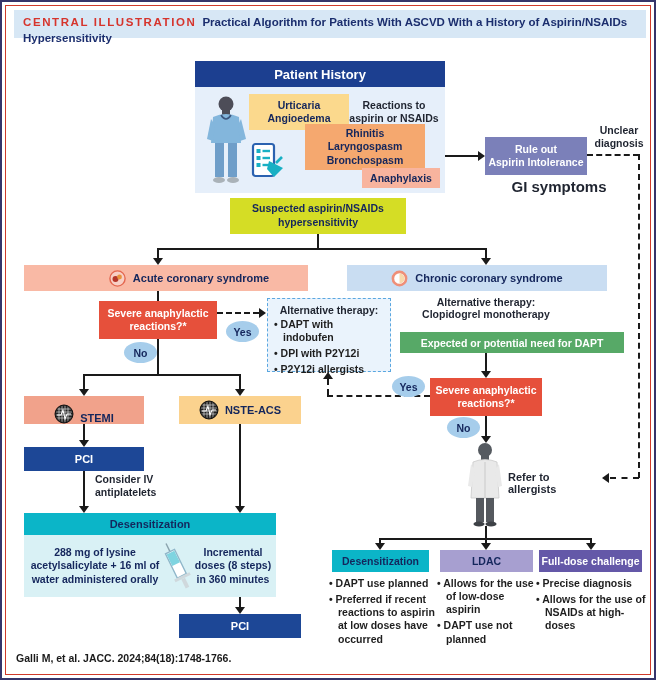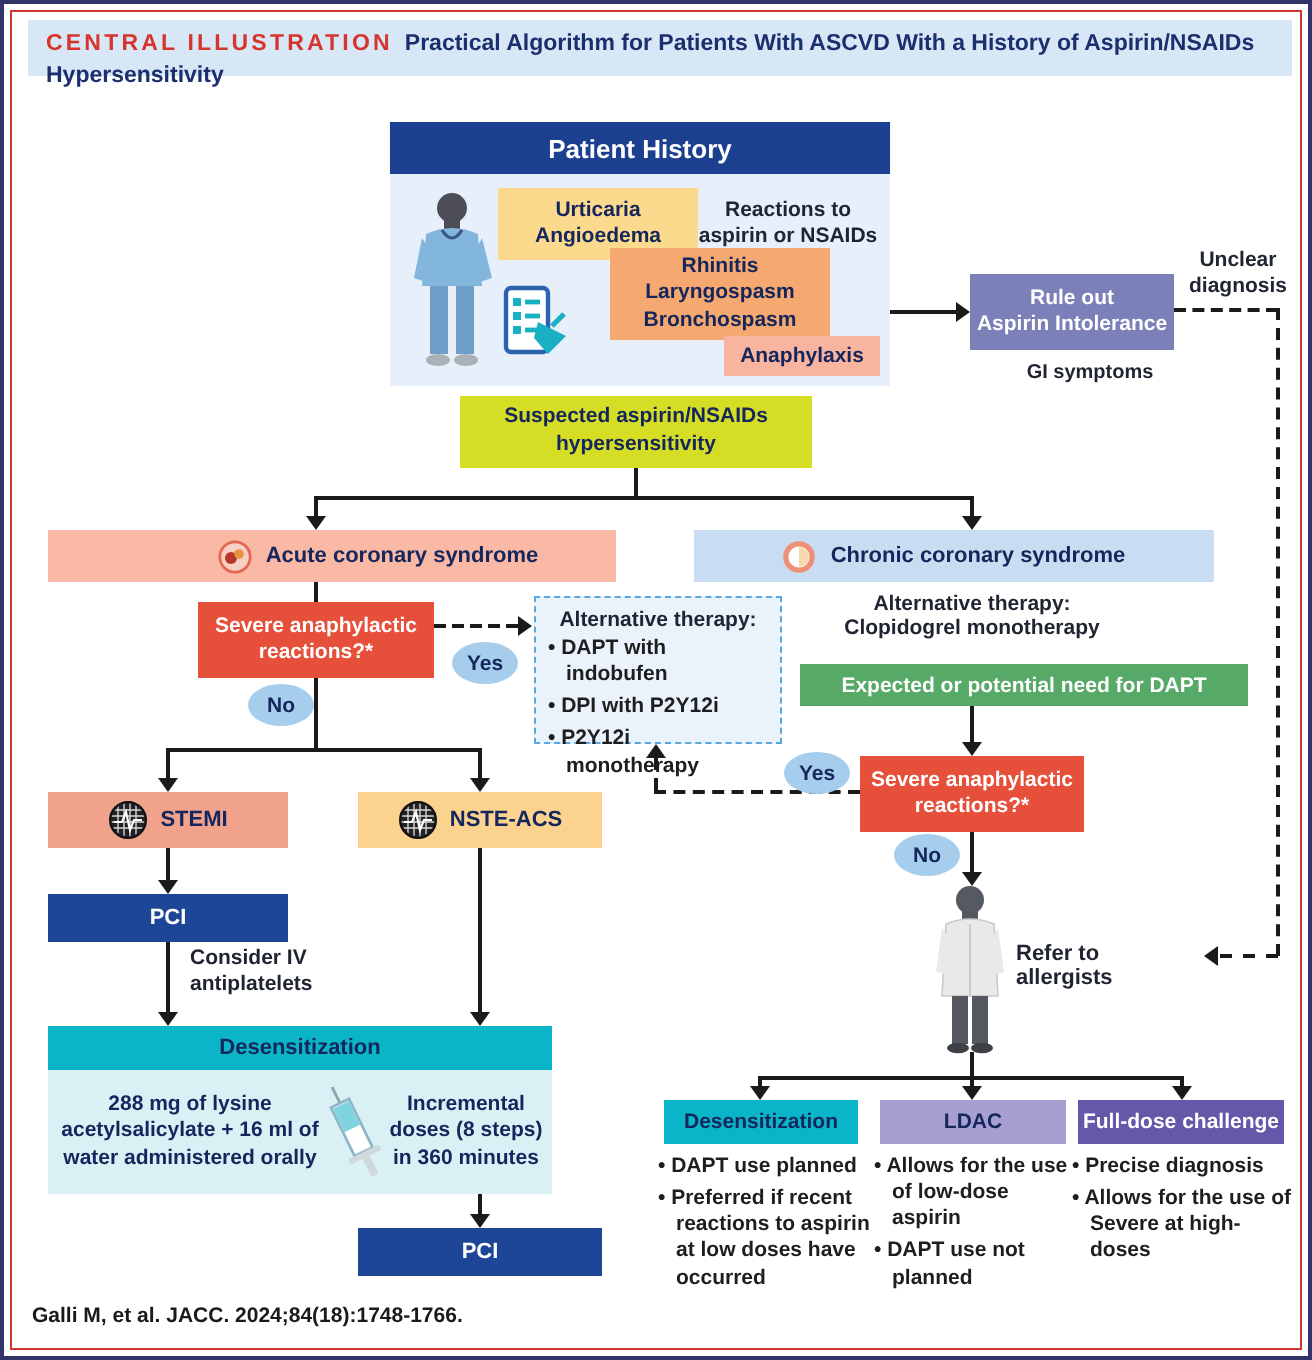--- a/index.html
+++ b/index.html
@@ -68,31 +68,31 @@
     <rect x="7.5" y="22" width="4" height="4" fill="#19b0c4"></rect>
       <line x1="13.5" y1="24" x2="21" y2="24" stroke="#19b0c4" stroke-width="2.4"></line>
     <path d="M20 20 L34 27 L25 36 L18 28 Z" fill="#19b0c4"></path>
     <line x1="27" y1="22" x2="33" y2="16" stroke="#19b0c4" stroke-width="2.6"></line>
   </svg>
 
   <div class="box navy pre" style="left:247px;top:92px;width:100px;height:36px;background:#fbd98d;font-size:10.5px;line-height:1.25;">Urticaria
 Angioedema</div>
   <div class="box dark pre" style="left:344px;top:94px;width:96px;height:32px;background:transparent;font-size:10.5px;line-height:1.25;">Reactions to
 aspirin or NSAIDs</div>
-  <div class="box navy pre" style="left:303px;top:122px;width:110px;height:46px;background:#f5a86f;font-size:10.5px;line-height:1.3;">Rhinitis
+  <div class="box navy pre" style="left:303px;top:122px;width:120px;height:46px;background:#f5a86f;font-size:10.5px;line-height:1.3;">Rhinitis
 Laryngospasm
 Bronchospasm</div>
   <div class="box navy" style="left:360px;top:166px;width:78px;height:20px;background:#f8b49e;font-size:10.5px;">Anaphylaxis</div>
 
   <i class="ln h" style="left:443px;top:153px;width:34px;"></i>
   <i class="tri tr" style="left:476px;top:149px;"></i>
 
   <div class="box white pre" style="left:483px;top:135px;width:102px;height:38px;background:#7b80b9;font-size:10.5px;line-height:1.25;">Rule out
 Aspirin Intolerance</div>
-  <div class="box dark" style="left:492px;top:176px;width:102px;height:16px;font-size:10px;">GI symptoms</div>
+  <div class="box dark" style="left:506px;top:176px;width:102px;height:16px;font-size:15px;">GI symptoms</div>
   <div class="box dark pre" style="left:588px;top:120px;width:58px;height:30px;font-size:10.5px;line-height:1.25;">Unclear
 diagnosis</div>
 
   <i class="dh" style="left:585px;top:152px;width:52px;"></i>
   <i class="dv" style="left:636px;top:152px;height:324px;"></i>
   <i class="dh" style="left:608px;top:475px;width:29px;"></i>
   <i class="tri tl" style="left:600px;top:471px;"></i>
 
   <div class="box navy pre" style="left:228px;top:196px;width:176px;height:36px;background:#d5dd25;font-size:10.5px;line-height:1.3;">Suspected aspirin/NSAIDs
 hypersensitivity</div>
@@ -130,21 +130,21 @@
 
   <i class="ln v" style="left:155px;top:337px;height:35px;"></i>
   <div class="oval" style="left:122px;top:340px;">No</div>
 
   <i class="ln h" style="left:81px;top:372px;width:158px;"></i>
   <i class="ln v" style="left:81px;top:372px;height:15px;"></i>
   <i class="tri td" style="left:77px;top:387px;"></i>
   <i class="ln v" style="left:237px;top:372px;height:15px;"></i>
   <i class="tri td" style="left:233px;top:387px;"></i>
 
-  <div class="box navy" style="left:22px;top:394px;width:120px;height:28px;background:#f1a28b;font-size:11px;gap:6px;">
+  <div class="box navy" style="left:22px;top:394px;width:120px;height:28px;background:#f1a28b;font-size:11px;gap:6px;align-items:flex-end;">
     <svg width="20" height="20" viewBox="0 0 20 20">
       <defs>
           <clipPath id="c1">
             <circle cx="10" cy="10" r="8.2"></circle>
           </clipPath>
         </defs>
       <circle cx="10" cy="10" r="9" fill="#222222" stroke="#111" stroke-width="1"></circle>
       <g clip-path="url(#c1)" stroke="#d8d8d8" stroke-width="0.7">
         <line x1="0" y1="5" x2="20" y2="5"></line>
           <line x1="0" y1="8" x2="20" y2="8"></line>
@@ -214,21 +214,21 @@
 
   <i class="ln v" style="left:237px;top:595px;height:10px;"></i>
   <i class="tri td" style="left:233px;top:605px;"></i>
   <div class="box white" style="left:177px;top:612px;width:122px;height:24px;background:#1d4796;font-size:11px;">PCI</div>
 
   <div class="abs" style="left:265px;top:296px;width:124px;height:74px;background:#eaf3fc;border:1.5px dashed #5aa7e0;box-sizing:border-box;padding:5px 6px;">
     <div style="font-size:10.5px;font-weight:bold;color:#1f2430;text-align:center;margin-bottom:2px;">Alternative therapy:</div>
     <ul class="blist">
       <li>DAPT with indobufen</li>
       <li>DPI with P2Y12i</li>
-      <li>P2Y12i monotherapy</li>
+      <li>P2Y12i allergists</li>
     </ul>
   </div>
 
   <i class="dh" style="left:325px;top:393px;width:103px;"></i>
   <i class="dv" style="left:325px;top:377px;height:16px;"></i>
   <i class="tri tu" style="left:321px;top:370px;"></i>
 
   <div class="abs" style="left:400px;top:294px;width:168px;text-align:center;">
     <div style="font-size:10.5px;font-weight:bold;color:#1f2430;">Alternative therapy:</div>
     <div style="font-size:10.5px;font-weight:600;color:#1f2430;">Clopidogrel monotherapy</div>
@@ -275,17 +275,17 @@
   <ul class="blist abs" style="left:327px;top:575px;width:108px;">
     <li>DAPT use planned</li>
     <li>Preferred if recent reactions to aspirin at low doses have occurred</li>
   </ul>
   <ul class="blist abs" style="left:435px;top:575px;width:100px;">
     <li>Allows for the use of low-dose aspirin</li>
     <li>DAPT use not planned</li>
   </ul>
   <ul class="blist abs" style="left:534px;top:575px;width:110px;">
     <li>Precise diagnosis</li>
-    <li>Allows for the use of Severe at high-doses</li>
+    <li>Allows for the use of NSAIDs at high-doses</li>
   </ul>
 
   <div class="abs" style="left:14px;top:650px;font-size:10.5px;font-weight:bold;color:#1a1a1a;">Galli M, et al. JACC. 2024;84(18):1748-1766.</div>
 </div>
 
 </body></html>

